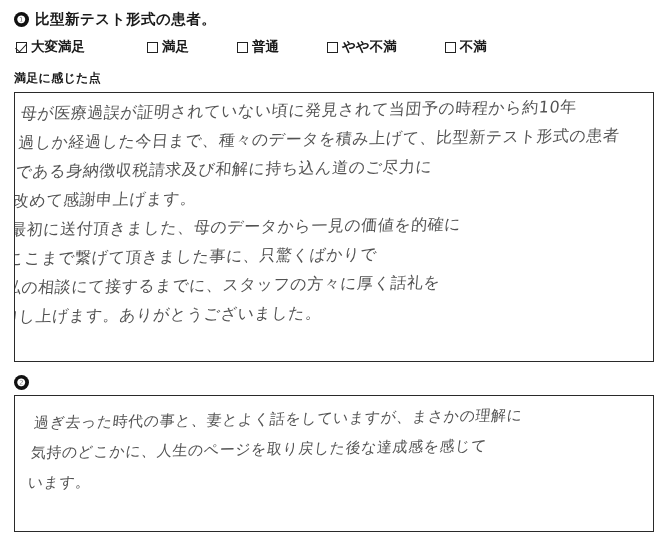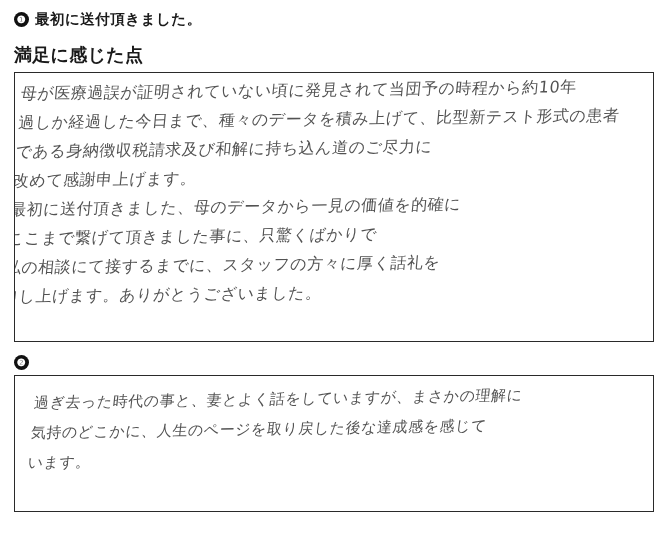--- a/index.html
+++ b/index.html
@@ -89,21 +89,21 @@
 
   
   .choice:nth-child(1) { margin-right: 62px; }
   .choice:nth-child(2) { margin-right: 48px; }
   .choice:nth-child(3) { margin-right: 48px; }
   .choice:nth-child(4) { margin-right: 48px; }
 
   
   .sub-heading {
     margin-top: 14px;
-    font-size: 18px;
+    font-size: 12px;
     font-weight: bold;
     letter-spacing: 0.3px;
   }
 
   
   .hw-box {
     margin-top: 5px;
     border: 1.4px solid #2a2a2a;
     background: #ffffff;
     position: relative;
@@ -141,23 +141,45 @@
 
   .q2-wrap { margin-top: 13px; }
 </style>
 </head>
 <body>
 
 <div class="page">
 
   <div class="question">
     <span class="q-num">❶</span>
-    <span class="q-text">最初に送付頂きました。</span>
-  </div>
-
+    <span class="q-text">比型新テスト形式の患者。</span>
+  </div>
+
+  <div class="choices">
+    <span class="choice checked">
+      <span class="box"></span>
+      <span class="choice-label">大変満足</span>
+    </span>
+    <span class="choice">
+      <span class="box"></span>
+      <span class="choice-label">満足</span>
+    </span>
+    <span class="choice">
+      <span class="box"></span>
+      <span class="choice-label">普通</span>
+    </span>
+    <span class="choice">
+      <span class="box"></span>
+      <span class="choice-label">やや不満</span>
+    </span>
+    <span class="choice">
+      <span class="box"></span>
+      <span class="choice-label">不満</span>
+    </span>
+  </div>
 
   <div class="sub-heading">満足に感じた点</div>
 
   <div class="hw-box box1">
     <div class="hw-text t1">母が医療過誤が証明されていない頃に発見されて当団予の時程から約10年
 過しか経過した今日まで、種々のデータを積み上げて、比型新テスト形式の患者
 である身納徴収税請求及び和解に持ち込ん道のご尽力に
 改めて感謝申上げます。
 最初に送付頂きました、母のデータから一見の価値を的確に
 ここまで繋げて頂きました事に、只驚くばかりで

